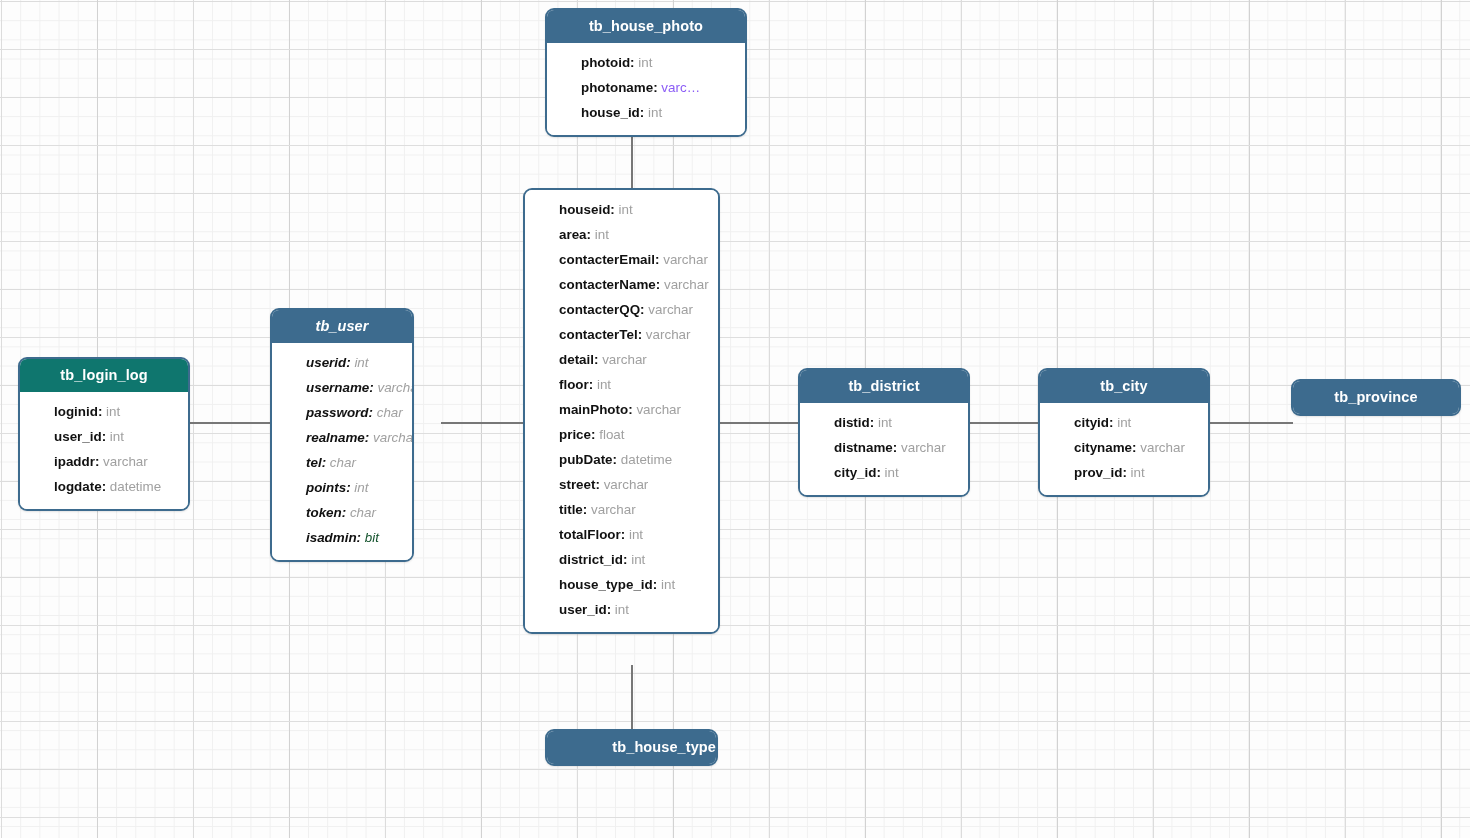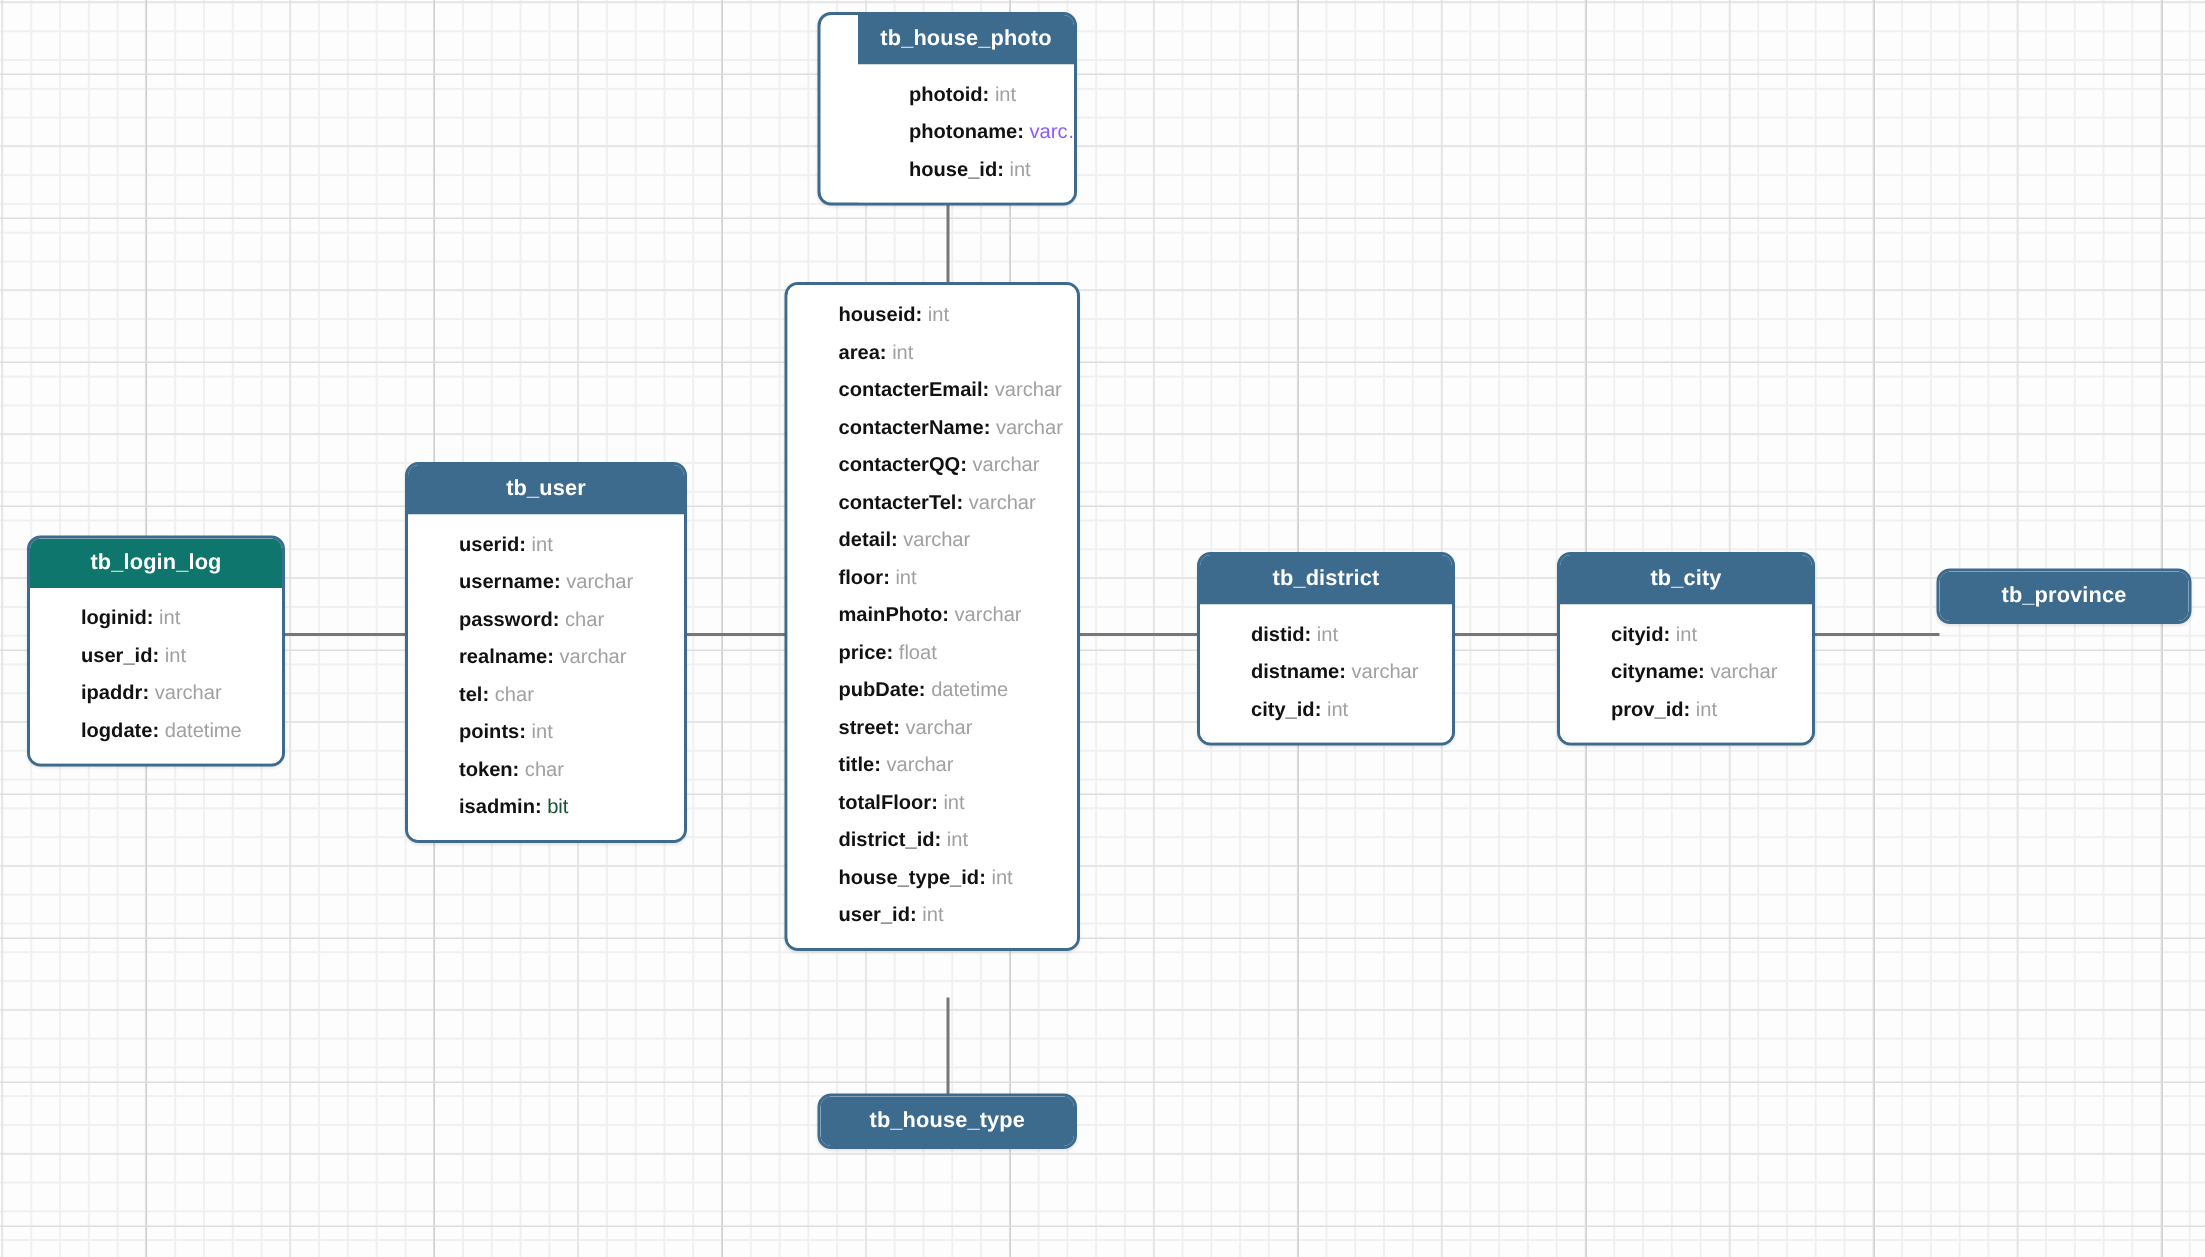--- a/index.html
+++ b/index.html
@@ -128,21 +128,21 @@
   <div id="connectors">
       <div class="conn v" style="left: 631px; top: 131px; height: 58px; background: rgb(119, 119, 119);"></div>
       <div class="conn v" style="left: 631px; top: 665px; height: 65px; background: rgb(119, 119, 119);"></div>
       <div class="conn h" style="left: 441px; top: 422px; width: 84px; background: rgb(119, 119, 119);"></div>
       <div class="conn h" style="left: 189px; top: 422px; width: 83px; background: rgb(119, 119, 119);"></div>
       <div class="conn h" style="left: 719px; top: 422px; width: 81px; background: rgb(119, 119, 119);"></div>
       <div class="conn h" style="left: 968px; top: 422px; width: 72px; background: rgb(119, 119, 119);"></div>
       <div class="conn h" style="left: 1208px; top: 422px; width: 85px; background: rgb(119, 119, 119);"></div>
     </div>
   <div id="entities">
-      <div class="entity" style="left: 545px; top: 8px; width: 173px; border-color: rgb(61, 107, 142); padding-left: 25px;">
+      <div class="entity" style="left: 545px; top: 8px; width: 202px; border-color: rgb(61, 107, 142);">
         <div class="entity-header" style="background: rgb(61, 107, 142);">tb_house_photo</div>
         <div class="entity-body">
           <div class="field"><span class="fname">photoid</span><span class="fsep">: </span><span class="ftype" style="color: rgb(160, 160, 160);">int</span></div>
           <div class="field"><span class="fname">photoname</span><span class="fsep">: </span><span class="ftype" style="color: #8b5cf6;">varc…</span></div>
           <div class="field"><span class="fname">house_id</span><span class="fsep">: </span><span class="ftype" style="color: rgb(160, 160, 160);">int</span></div>
         </div>
       </div>
       <div class="entity" style="left: 523px; top: 188px; width: 197px; border-color: rgb(61, 107, 142);">
         <div class="entity-body">
           <div class="field"><span class="fname">houseid</span><span class="fsep">: </span><span class="ftype" style="color: rgb(160, 160, 160);">int</span></div>
@@ -157,21 +157,21 @@
           <div class="field"><span class="fname">price</span><span class="fsep">: </span><span class="ftype" style="color: rgb(160, 160, 160);">float</span></div>
           <div class="field"><span class="fname">pubDate</span><span class="fsep">: </span><span class="ftype" style="color: rgb(160, 160, 160);">datetime</span></div>
           <div class="field"><span class="fname">street</span><span class="fsep">: </span><span class="ftype" style="color: rgb(160, 160, 160);">varchar</span></div>
           <div class="field"><span class="fname">title</span><span class="fsep">: </span><span class="ftype" style="color: rgb(160, 160, 160);">varchar</span></div>
           <div class="field"><span class="fname">totalFloor</span><span class="fsep">: </span><span class="ftype" style="color: rgb(160, 160, 160);">int</span></div>
           <div class="field"><span class="fname">district_id</span><span class="fsep">: </span><span class="ftype" style="color: rgb(160, 160, 160);">int</span></div>
           <div class="field"><span class="fname">house_type_id</span><span class="fsep">: </span><span class="ftype" style="color: rgb(160, 160, 160);">int</span></div>
           <div class="field"><span class="fname">user_id</span><span class="fsep">: </span><span class="ftype" style="color: rgb(160, 160, 160);">int</span></div>
         </div>
       </div>
-      <div class="entity" style="left: 270px; top: 308px; width: 188px; border-color: rgb(61, 107, 142);">
+      <div class="entity" style="left: 270px; top: 308px; width: 144px; border-color: rgb(61, 107, 142); font-style: italic;">
         <div class="entity-header" style="background: rgb(61, 107, 142);">tb_user</div>
         <div class="entity-body">
           <div class="field"><span class="fname">userid</span><span class="fsep">: </span><span class="ftype" style="color: rgb(160, 160, 160);">int</span></div>
           <div class="field"><span class="fname">username</span><span class="fsep">: </span><span class="ftype" style="color: rgb(160, 160, 160);">varchar</span></div>
           <div class="field"><span class="fname">password</span><span class="fsep">: </span><span class="ftype" style="color: rgb(160, 160, 160);">char</span></div>
           <div class="field"><span class="fname">realname</span><span class="fsep">: </span><span class="ftype" style="color: rgb(160, 160, 160);">varchar</span></div>
           <div class="field"><span class="fname">tel</span><span class="fsep">: </span><span class="ftype" style="color: rgb(160, 160, 160);">char</span></div>
           <div class="field"><span class="fname">points</span><span class="fsep">: </span><span class="ftype" style="color: rgb(160, 160, 160);">int</span></div>
           <div class="field"><span class="fname">token</span><span class="fsep">: </span><span class="ftype" style="color: rgb(160, 160, 160);">char</span></div>
           <div class="field"><span class="fname">isadmin</span><span class="fsep">: </span><span class="ftype" style="color: #14532d;">bit</span></div>
@@ -199,16 +199,16 @@
         <div class="entity-body">
           <div class="field"><span class="fname">cityid</span><span class="fsep">: </span><span class="ftype" style="color: rgb(160, 160, 160);">int</span></div>
           <div class="field"><span class="fname">cityname</span><span class="fsep">: </span><span class="ftype" style="color: rgb(160, 160, 160);">varchar</span></div>
           <div class="field"><span class="fname">prov_id</span><span class="fsep">: </span><span class="ftype" style="color: rgb(160, 160, 160);">int</span></div>
         </div>
       </div>
       <div class="entity" style="left: 1291px; top: 379px; width: 170px; border-color: rgb(61, 107, 142);">
         <div class="entity-header" style="background: rgb(61, 107, 142);">tb_province</div>
       </div>
       <div class="entity" style="left: 545px; top: 729px; width: 173px; border-color: rgb(61, 107, 142);">
-        <div class="entity-header" style="background: rgb(61, 107, 142);">tb_house_type</div>
+        <div class="entity-header" style="background: rgb(61, 107, 142); text-align: right;">tb_house_type</div>
       </div>
     </div>
 </div>
 
 </body></html>

